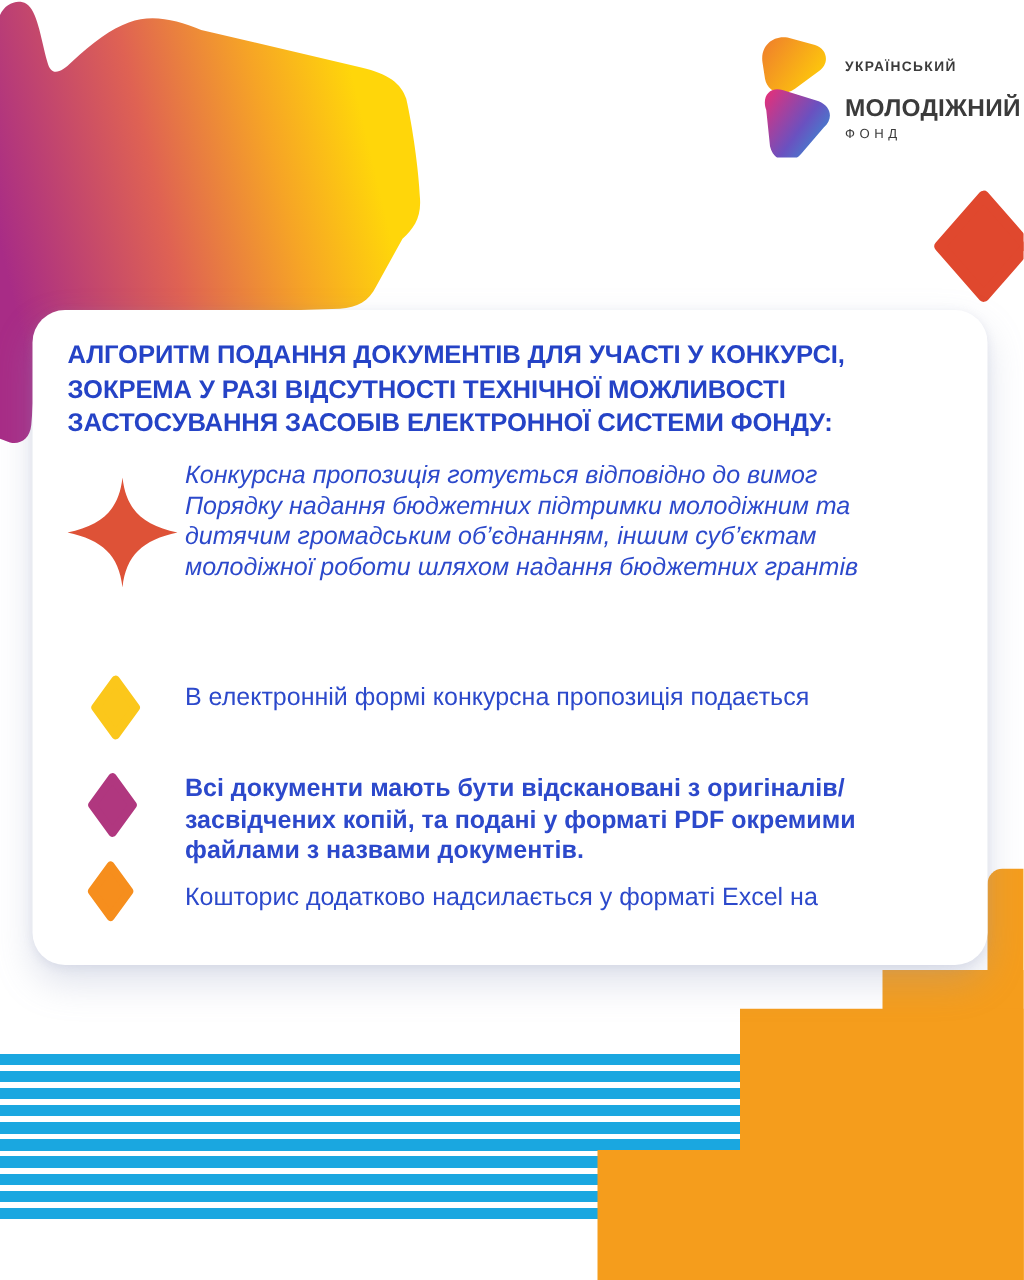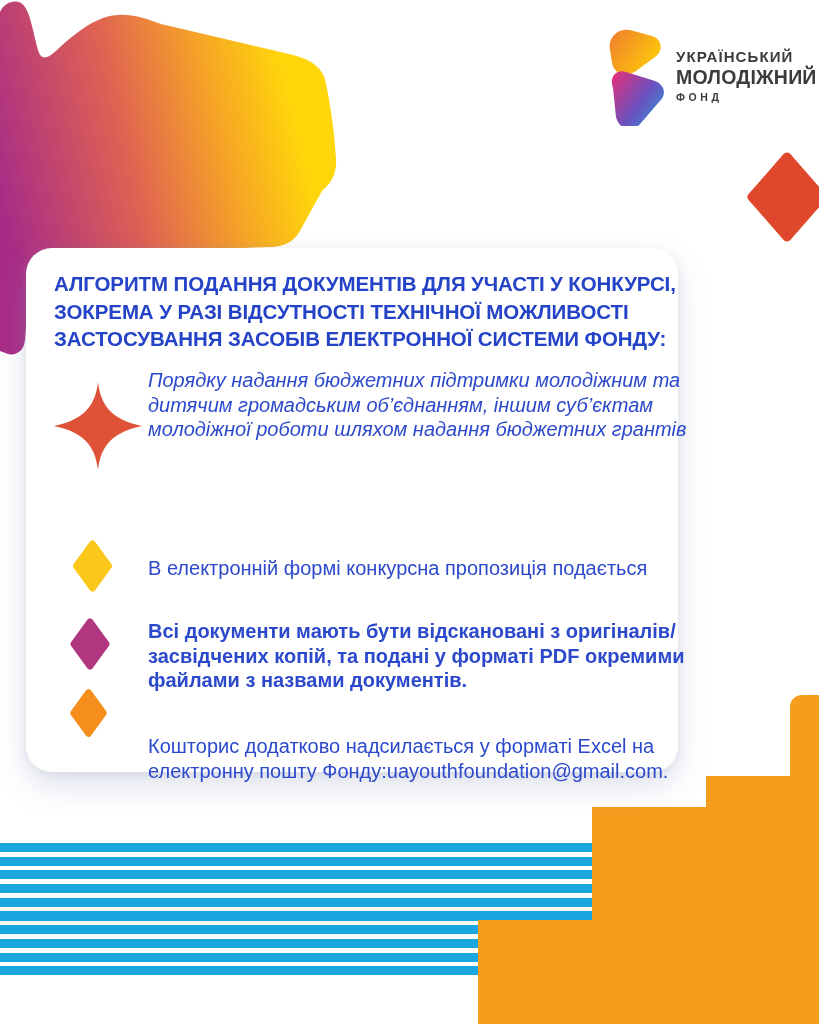--- a/index.html
+++ b/index.html
@@ -5,41 +5,41 @@
   html,body{margin:0;padding:0;background:#ffffff;}
   .stage{position:relative;width:819px;height:1024px;overflow:hidden;background:#ffffff;
          font-family:"Liberation Sans", sans-serif;}
   .abs{position:absolute;}
 
   
   .blob-svg{left:0;top:0;z-index:0;}
   .right-diamond-svg{left:746px;top:152px;z-index:1;}
   .logo{left:606px;top:26px;z-index:1;display:flex;align-items:flex-start;}
   .logo-text{margin-left:10px;margin-top:22px;color:#3b3b3b;}
-  .logo-l1{font-size:15px;font-weight:bold;letter-spacing:1.1px;}
-  .logo-l2{font-size:19.5px;font-weight:bold;letter-spacing:.2px;margin-top:1px;}
-  .logo-l3{font-size:10.5px;font-weight:bold;letter-spacing:3.6px;margin-top:2px;}
+  .logo-l1{font-size:11px;font-weight:bold;letter-spacing:1.1px;}
+  .logo-l2{font-size:19.5px;font-weight:bold;letter-spacing:.2px;margin-top:16px;}
+  .logo-l3{font-size:10.5px;font-weight:normal;letter-spacing:3.6px;margin-top:2px;}
 
   .stripes{left:0;top:843px;width:592px;height:133px;z-index:1;
     background:repeating-linear-gradient(to bottom,#1aa7e0 0px,#1aa7e0 9px,rgba(0,0,0,0) 9px,rgba(0,0,0,0) 13.7px);}
   .step{background:#f59d1c;z-index:2;}
   .step1{left:790px;top:695px;width:29px;height:329px;border-top-left-radius:12px;}
   .step2{left:706px;top:776px;width:113px;height:248px;}
   .step3{left:592px;top:807px;width:227px;height:217px;}
   .step4{left:478px;top:920px;width:341px;height:104px;}
 
   
-  .card{left:26px;top:248px;width:652px;height:524px;background:#ffffff;border-radius:26px;z-index:3;
+  .card{left:26px;top:248px;width:764px;height:524px;background:#ffffff;border-radius:26px;z-index:3;
         box-shadow:0 14px 30px rgba(140,152,185,.28), 0 2px 8px rgba(140,152,185,.16);}
   .heading{left:28px;top:22px;color:#2543c6;font-size:20.5px;font-weight:bold;line-height:27.5px;
            letter-spacing:-0.1px;white-space:nowrap;}
   .body-text{color:#2c49cb;font-size:20px;line-height:24.5px;white-space:nowrap;}
   .italic{font-style:italic;}
   .b-text{left:122px;}
-  .t1{top:120px;} .t2{top:308px;text-align:right;} .t3{top:371px;font-weight:bold;} .t4{top:486px;}
+  .t1{top:120px;} .t2{top:298px;text-align:right;} .t3{top:371px;font-weight:bold;} .t4{top:458px;}
   .m1{left:28px;top:134px;} .m2{left:44px;top:292px;} .m3{left:42px;top:370px;} .m4{left:42px;top:440px;}
 </style>
 </head>
 <body>
 
 <div class="stage">
 
   <svg class="abs blob-svg" width="340" height="356" viewBox="0 0 340 356">
     <defs>
       <linearGradient id="gBlob" x1="0" y1="0.55" x2="1" y2="0.30">
@@ -95,20 +95,21 @@
     <div class="abs heading">
       <div>АЛГОРИТМ ПОДАННЯ ДОКУМЕНТІВ ДЛЯ УЧАСТІ У КОНКУРСІ,</div>
       <div>ЗОКРЕМА У РАЗІ ВІДСУТНОСТІ ТЕХНІЧНОЇ МОЖЛИВОСТІ</div>
       <div>ЗАСТОСУВАННЯ ЗАСОБІВ ЕЛЕКТРОННОЇ СИСТЕМИ ФОНДУ:</div>
     </div>
 
     <svg class="abs m1" width="88" height="88" viewBox="0 0 88 88">
       <path d="M44,0 C47,26 60,38 88,44 C60,50 47,62 44,88 C41,62 28,50 0,44 C28,38 41,26 44,0 Z" fill="#de5237"></path>
     </svg>
     <div class="abs b-text t1 body-text italic">
+      <div>Конкурсна пропозиція готується відповідно до вимог</div>
       <div>Порядку надання бюджетних підтримки молодіжним та</div>
       <div>дитячим громадським об’єднанням, іншим суб’єктам</div>
       <div>молодіжної роботи шляхом надання бюджетних грантів</div>
     </div>
 
     <svg class="abs m2" width="45" height="52" viewBox="0 0 44 52">
       <path d="M22,4 L38,26 L22,48 L6,26 Z" stroke-width="7" stroke-linejoin="round" stroke="#fbc71b" fill="#fbc71b"></path>
     </svg>
     <div class="abs b-text t2 body-text">
       <div>В електронній формі конкурсна пропозиція подається</div>
@@ -121,17 +122,16 @@
       <div>Всі документи мають бути відскановані з оригіналів/</div>
       <div>засвідчених копій, та подані у форматі PDF окремими</div>
       <div>файлами з назвами документів.</div>
     </div>
 
     <svg class="abs m4" width="41" height="50" viewBox="0 0 44 52">
       <path d="M22,4 L38,26 L22,48 L6,26 Z" stroke-width="7" stroke-linejoin="round" stroke="#f68e1d" fill="#f68e1d"></path>
     </svg>
     <div class="abs b-text t4 body-text">
       <div>Кошторис додатково надсилається у форматі Excel на</div>
-      <div>електронну пошту Фонду:uayouthfoundation@gmail.com.</div>
     </div>
 
   </div>
 </div>
 
 </body></html>

